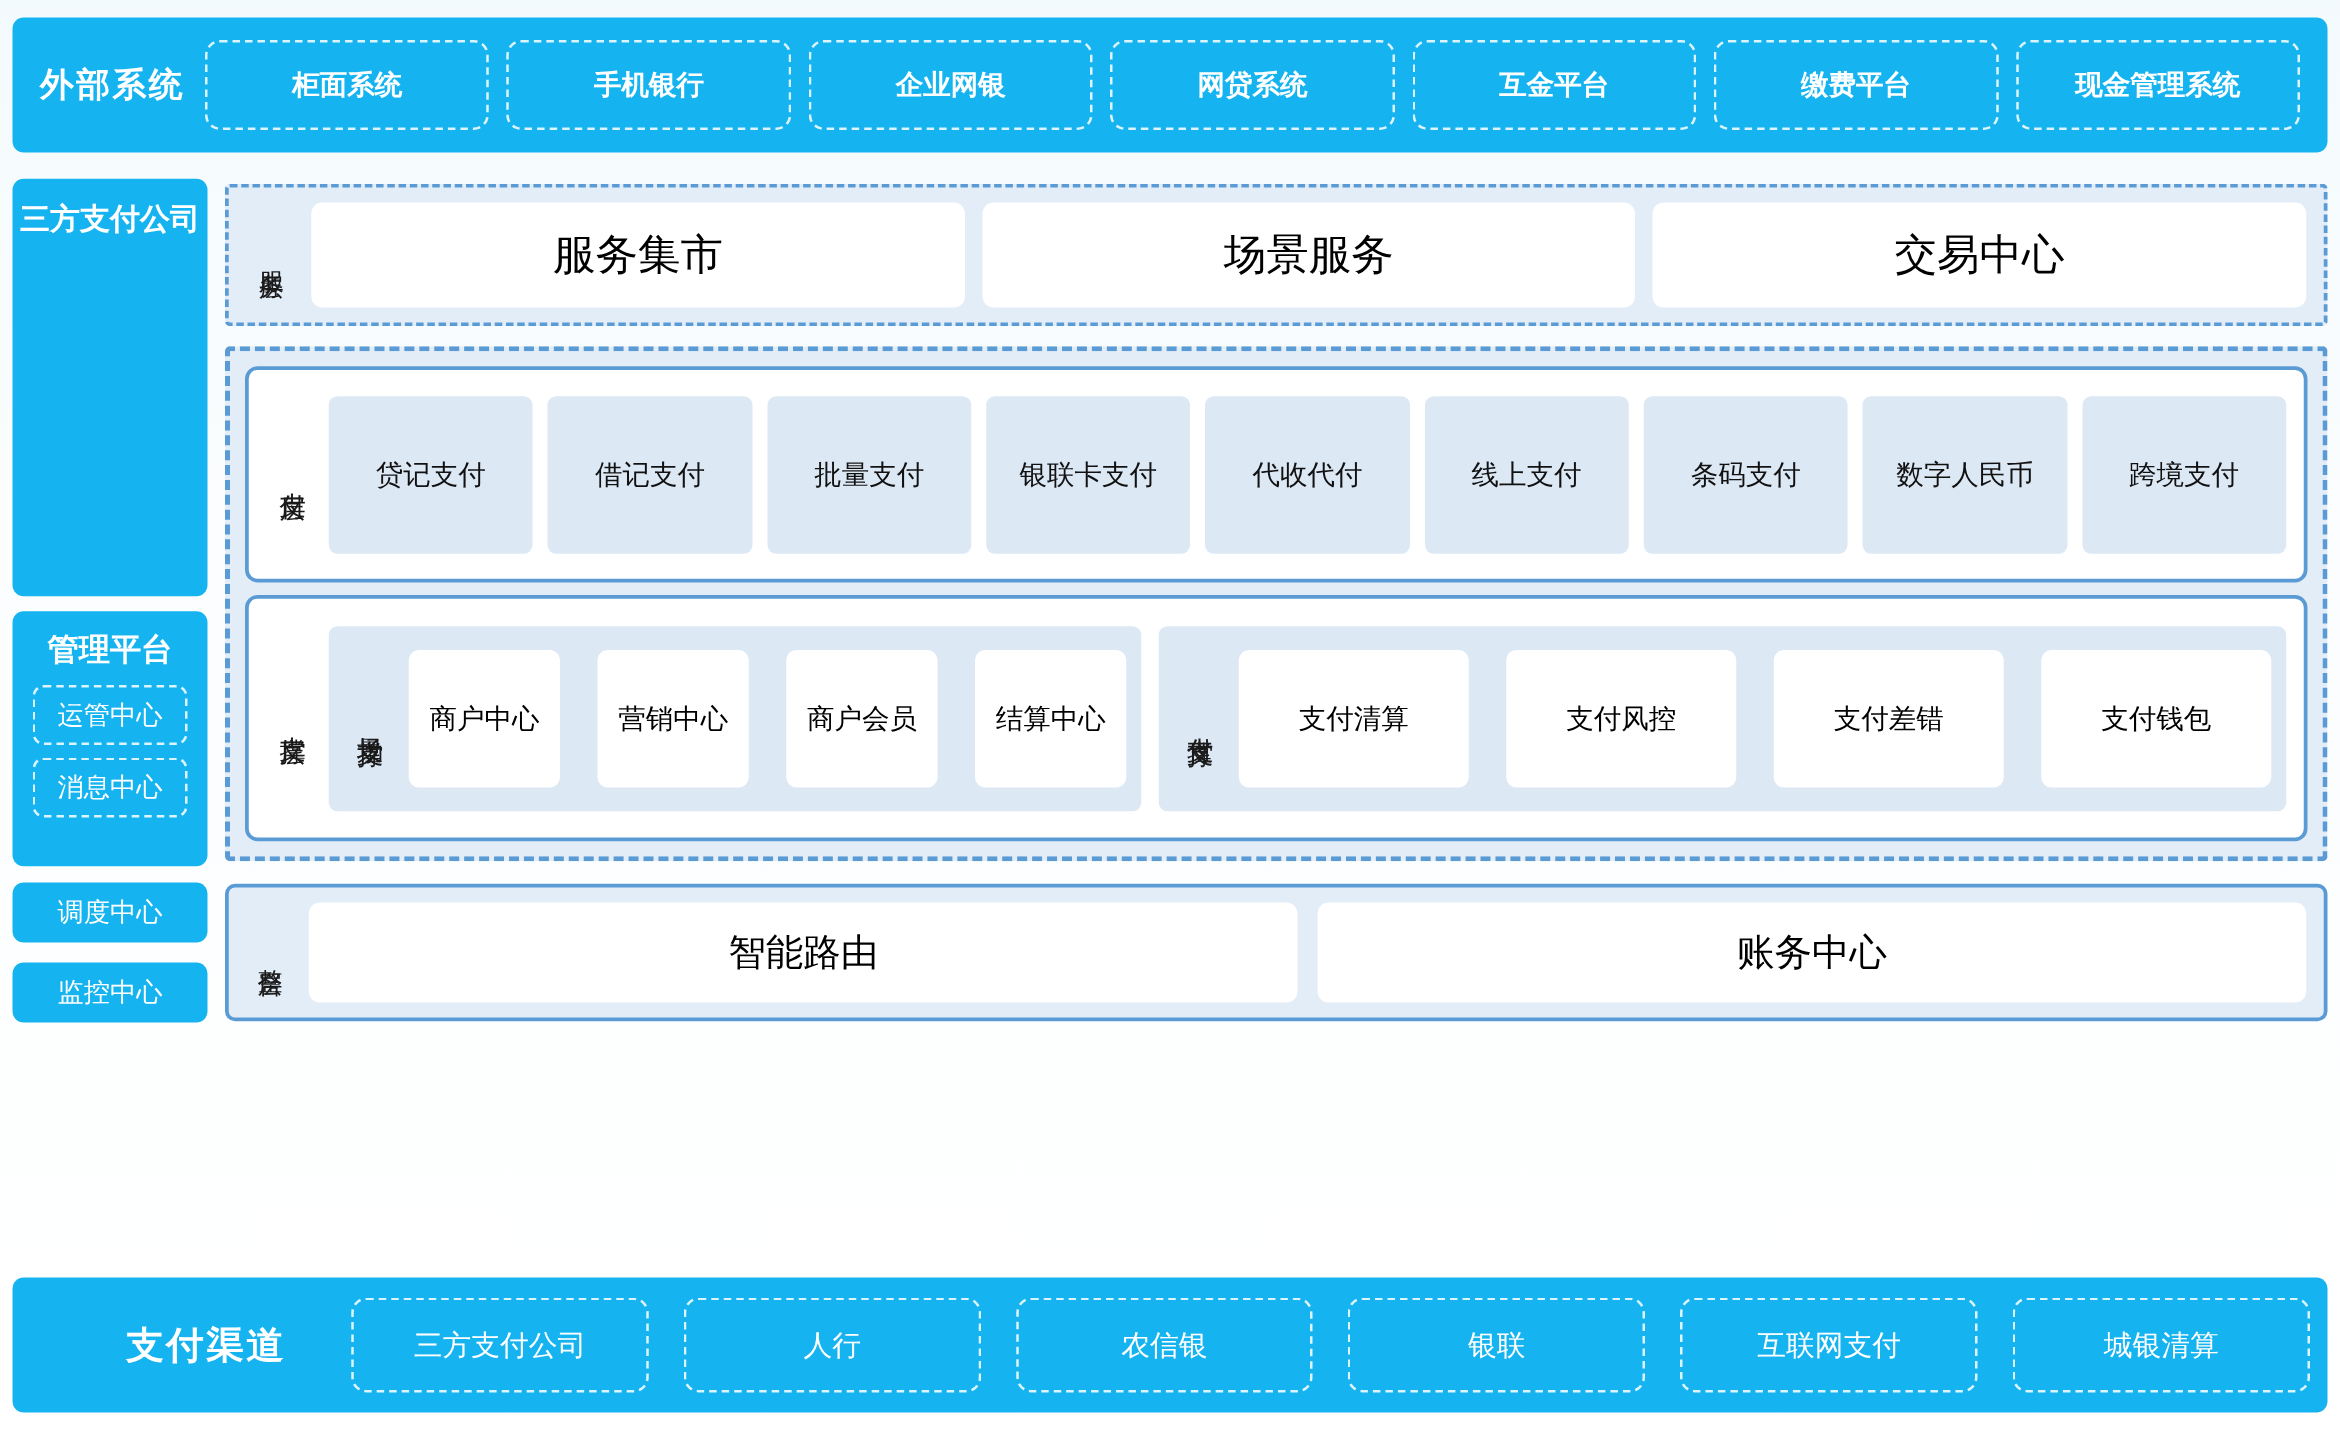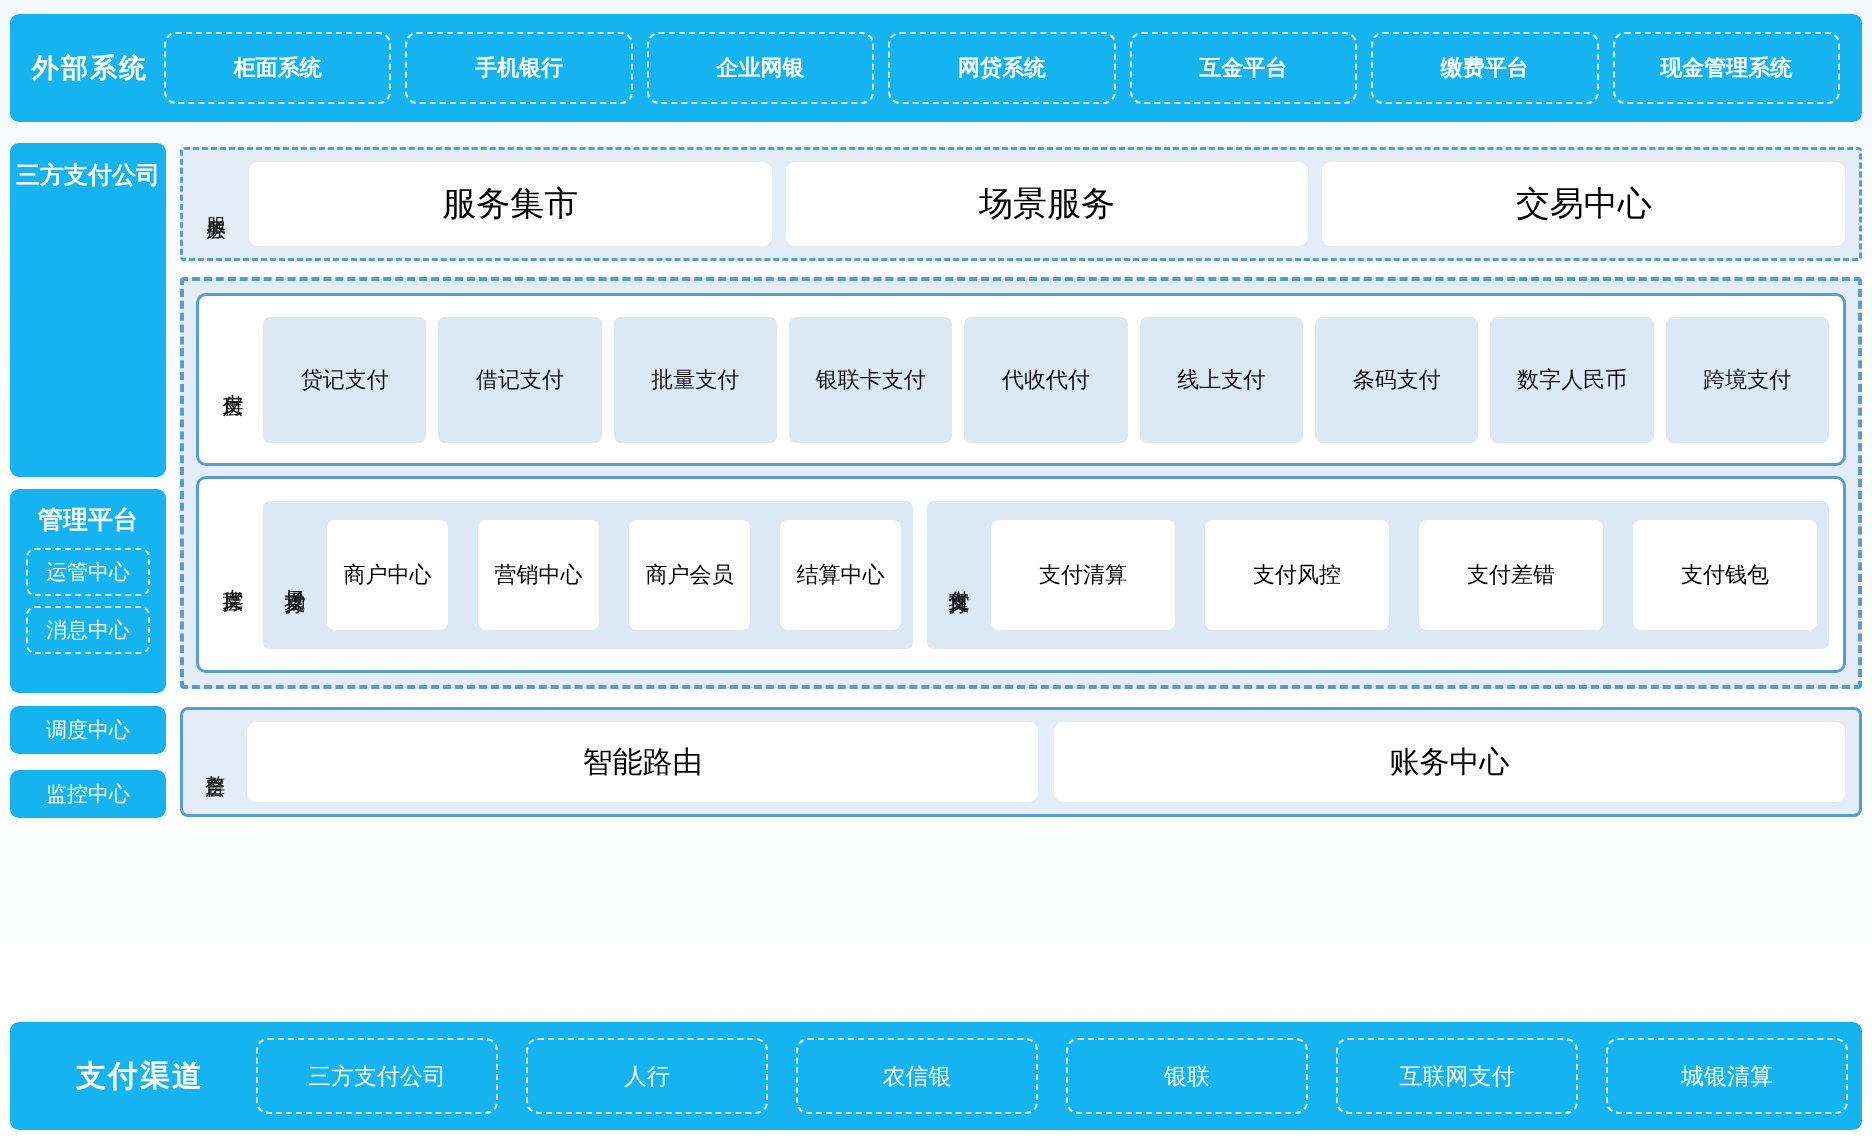--- a/index.html
+++ b/index.html
@@ -15,20 +15,21 @@
     background: linear-gradient(180deg,#f3fafd 0%, #fbfdfe 35%, #ffffff 100%);
   }
 
   
   .blue-bar {
     position: absolute;
     background: #15b4f0;
     border-radius: 9px;
     display: flex;
     align-items: center;
+    padding-left: 25px;
   }
   .bar-title {
     color: #ffffff;
     font-weight: bold;
     letter-spacing: 2px;
     white-space: nowrap;
     text-align: center;
   }
   .dashed-chip {
     border: 2px dashed rgba(255,255,255,0.85);

